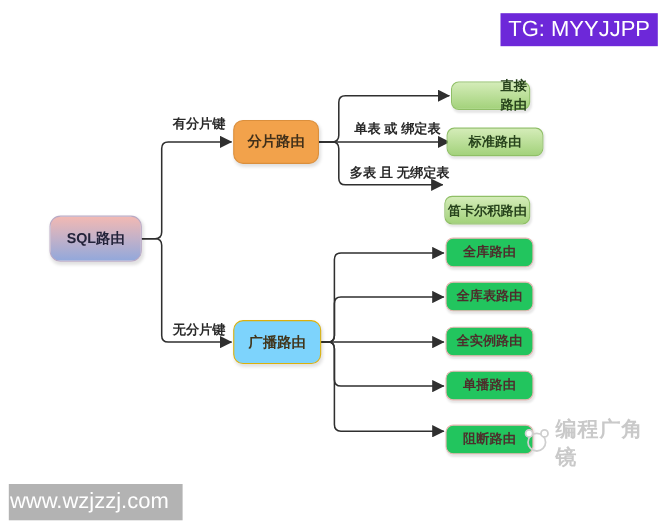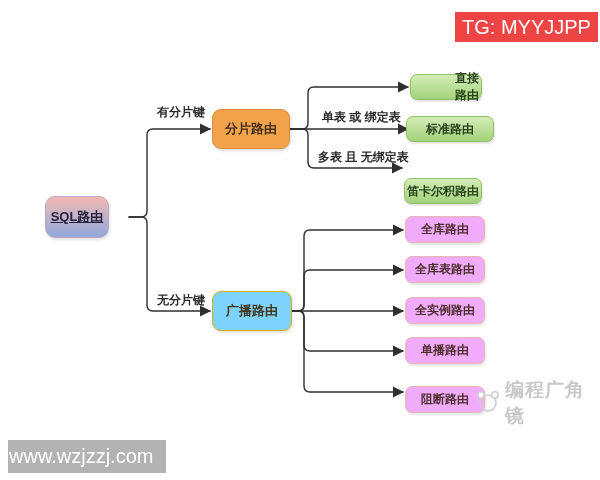--- a/index.html
+++ b/index.html
@@ -8,46 +8,45 @@
     background:#ffffff;
     font-family:"Liberation Sans","DejaVu Sans",sans-serif;
   }
   .canvas{position:absolute;inset:0;}
   svg.edges{position:absolute;left:0;top:0;z-index:1;}
   .node{
     position:absolute;z-index:2;display:flex;align-items:center;justify-content:center;
     font-weight:bold;color:#313131;box-sizing:border-box;text-align:center;
   }
   .n-sql{
-    left:45px;top:196px;width:64px;height:42px;border-radius:10px;
+    left:45px;top:196px;width:84px;height:42px;border-radius:10px;
     background:linear-gradient(180deg,#f2b9b3 0%,#c2b1c9 50%,#92a8db 100%);
     border:1px solid #b9a9c4;font-size:13px;color:#23233a;
     box-shadow:1px 2px 3px rgba(0,0,0,0.12);
-    text-decoration:underline;
   }
   .n-sharding{
     left:212px;top:109px;width:78px;height:40px;border-radius:9px;
     background:#f2a24b;border:1px solid #db8f3c;font-size:13px;color:#41301a;
     box-shadow:1px 2px 3px rgba(0,0,0,0.12);
   }
   .n-broadcast{
     left:212px;top:291px;width:80px;height:40px;border-radius:9px;
     background:#7dd3fc;border:1px solid #ddb00a;font-size:13px;color:#41351a;
     box-shadow:1px 2px 3px rgba(0,0,0,0.12);
   }
   .n-green{
     background:linear-gradient(180deg,#d4ecb8 0%,#a3d27b 100%);
     border:1px solid #8fbf66;border-radius:7px;font-size:12px;color:#27431c;
     box-shadow:1px 2px 2px rgba(0,0,0,0.10);
   }
   .n-direct{left:410px;top:74px;width:72px;height:26px;padding-left:42px;}
   .n-standard{left:406px;top:116px;width:88px;height:26px;}
   .n-cartesian{left:404px;top:155px;width:78px;height:26px;margin-top:23px;}
   .n-pink{
-    background:#f0abfc;border:1px solid #e7b7b3;border-radius:7px;
+    background:#22c55e;border:1px solid #e7b7b3;border-radius:7px;
     font-size:12px;color:#4d2e2c;left:405px;width:80px;height:27px;
     box-shadow:1px 2px 2px rgba(0,0,0,0.10);
   }
   .n-alldb{top:216px;}
   .n-alldbtbl{top:256px;}
   .n-allinst{top:297px;}
   .n-unicast{top:337px;}
   .n-block{top:386px;}
   .edge-label{
     position:absolute;z-index:2;font-weight:bold;font-size:12px;color:#2a2a2a;
@@ -55,21 +54,21 @@
   }
   .lbl-haskey{left:157px;top:104px;}
   .lbl-nokey{left:157px;top:292px;}
   .lbl-single{left:322px;top:109px;}
   .lbl-multi{left:318px;top:149px;}
   .badge{
     position:absolute;z-index:3;color:#ffffff;display:flex;align-items:center;
     white-space:nowrap;
   }
   .badge-tg{
-    left:455px;top:12px;width:143px;height:30px;background:#ef4444;
+    left:455px;top:12px;width:143px;height:30px;background:#6d28d9;
     font-size:20px;padding-left:7px;box-sizing:border-box;
   }
   .badge-site{
     left:8px;top:440px;width:158px;height:33px;background:#b3b3b3;
     font-size:20px;padding-left:1px;box-sizing:border-box;
   }
   .channel{
     position:absolute;left:474px;top:377px;z-index:3;display:flex;align-items:center;
     color:#c9c9c9;font-size:19px;font-weight:bold;letter-spacing:1px;
   }

